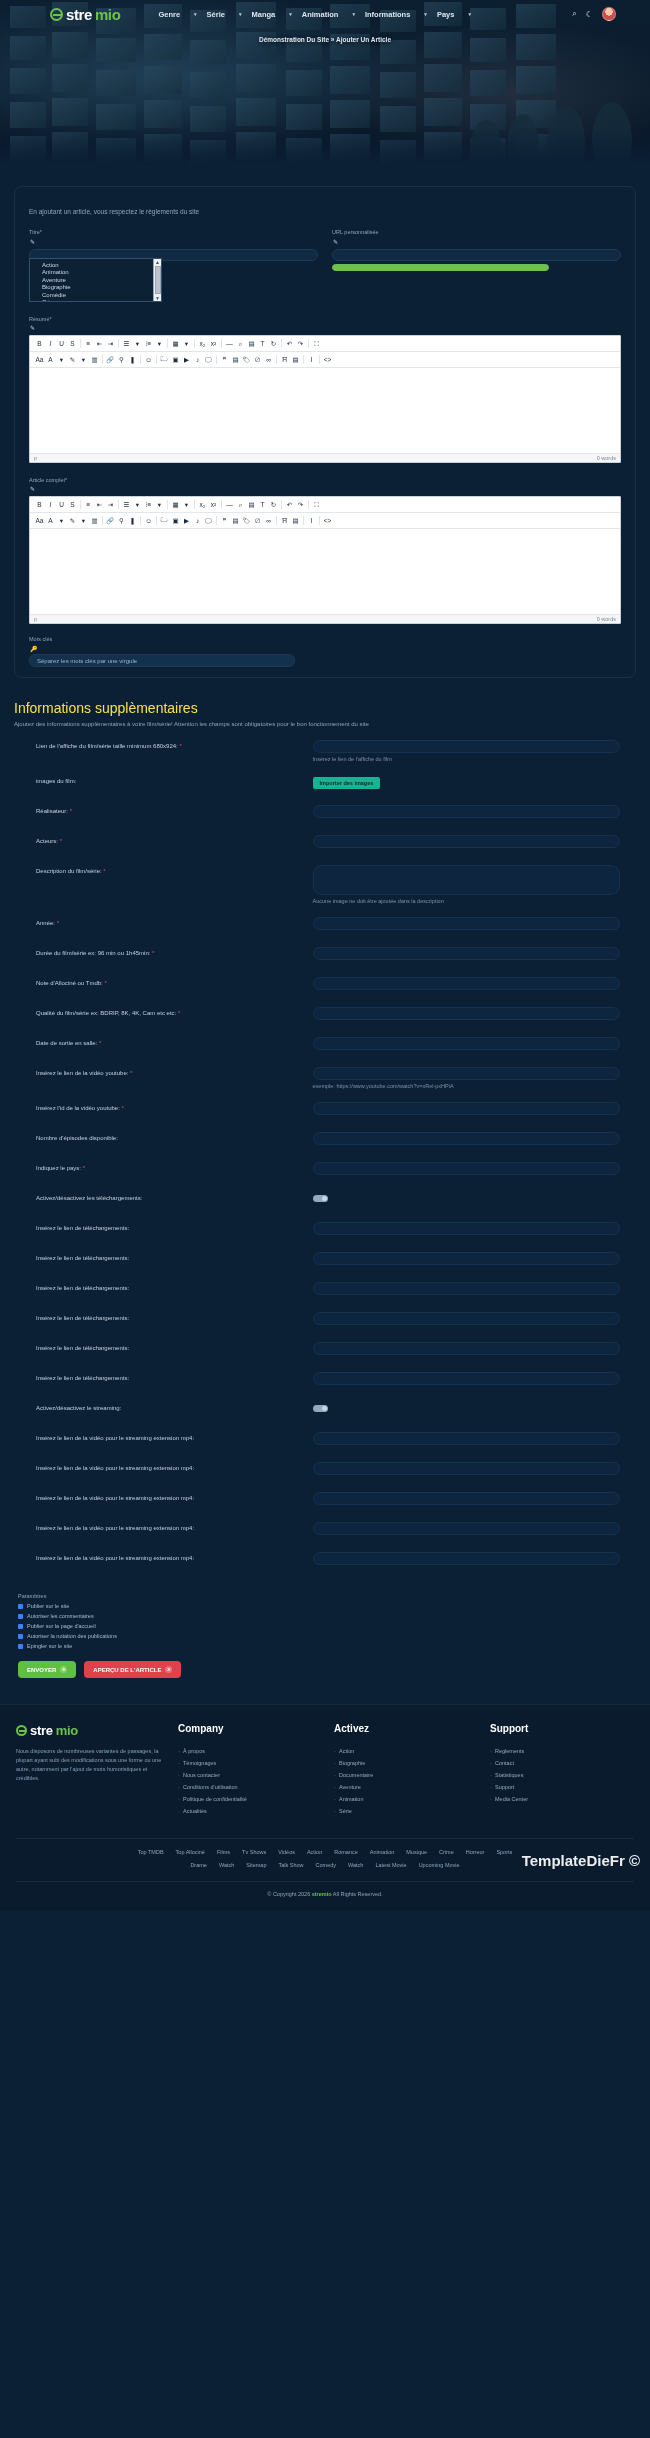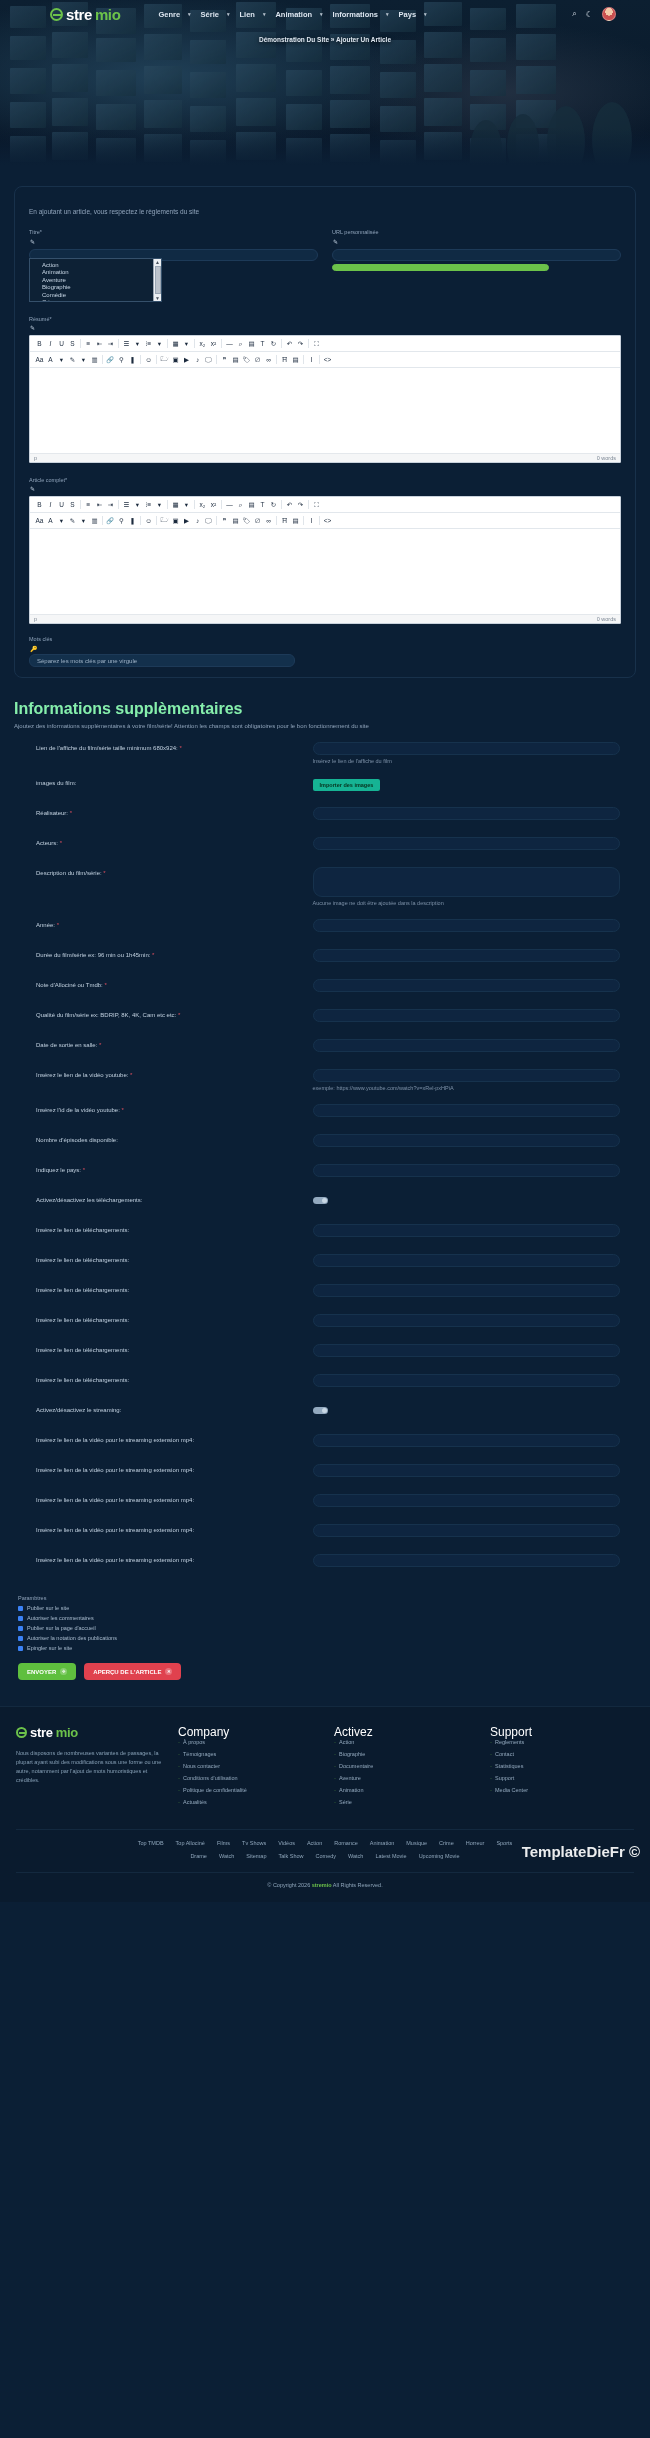--- a/index.html
+++ b/index.html
@@ -28,21 +28,21 @@
   .navbar{
     position:relative;z-index:5;height:28px;display:flex;align-items:center;
     padding:0 14px;gap:10px;
   }
   .logo{display:flex;align-items:center;gap:3px;margin-left:36px;font-weight:bold;font-size:15px;letter-spacing:-.4px}
   .logo .ic{width:13px;height:13px;border-radius:50%;border:2px solid #6cc24a;position:relative;display:inline-block}
   .logo .ic:after{content:"";position:absolute;left:1px;top:4px;width:9px;height:2px;background:#6cc24a;}
   .logo .t1{color:#ffffff}
   .logo .t2{color:#6cc24a}
   .nav-links{display:flex;align-items:center;gap:10px;margin-left:28px;}
-  .nav-links a{color:#dde6f0;text-decoration:none;font-size:7.5px;font-weight:bold;display:flex;align-items:center;gap:8px;}
+  .nav-links a{color:#dde6f0;text-decoration:none;font-size:7.5px;font-weight:bold;display:flex;align-items:center;gap:14px;}
   .caret{font-size:5px;opacity:.8}
   .nav-right{margin-left:auto;display:flex;align-items:center;gap:9px;margin-right:20px}
   .nav-right .ni{color:#e6edf5;font-size:8px;}
   .avatar{width:14px;height:14px;border-radius:50%;
      background:radial-gradient(circle at 50% 32%, #f3c9a8 0 36%, #c94f4f 38% 100%);
      border:1px solid rgba(255,255,255,.25);display:block}
   .hero-title{position:relative;z-index:4;text-align:center;margin-top:50px;
      font-size:17px;font-weight:bold;color:#fff;letter-spacing:.2px;
      text-shadow:0 2px 6px rgba(0,0,0,.7)}
   .hero-sub{position:relative;z-index:4;text-align:center;margin-top:8px;
@@ -86,21 +86,21 @@
   .tb .sep{width:1px;height:9px;background:#e0e5ea;margin:0 2px;flex:none}
   .ed-body{height:85px;background:#fff}
   .ed-foot{height:9px;background:#f5f6f7;border-top:1px solid #e4e8ec;font-size:5.5px;color:#7d8895;display:flex;align-items:center;padding:0 4px;justify-content:space-between}
 
   .kw{margin-top:12px}
   .kwinput{width:45%;height:13px;border-radius:6px;border:1px solid #1d3a58;background:#13304c;
      font-size:6px;color:#9fb3c7;display:flex;align-items:center;padding:0 7px}
 
   
   .sec2{margin-top:22px}
-  h2.sec2t{font-size:16px;font-weight:bold;color:#86efac}
+  h2.sec2t{font-size:14px;font-weight:normal;color:#fde047}
   p.sec2s{font-size:6px;color:#8fa3ba;margin-top:5px}
 
   .frow{display:flex;align-items:flex-start;margin-top:13px;min-height:17px}
   .flbl{width:48%;font-size:6px;color:#c2d1e0;padding-top:3px;padding-left:22px}
   .req{color:#e04f5f}
   .fctl{flex:1;padding-right:16px}
   .fin{width:100%;height:13px;border-radius:7px;border:1px solid #16324d;background:#0e2540}
   .fin.tall{height:30px;border-radius:9px}
   .hint{font-size:5.5px;color:#7d91a8;margin-top:3px;display:block}
   .btn-teal{display:inline-block;background:#16b394;color:#07331f;font-size:5.5px;font-weight:bold;
@@ -123,21 +123,21 @@
 
   
   footer{margin-top:22px;background:#0a1b2e;border-top:1px solid #13293f;padding:18px 16px 0 16px}
   .fgrid{display:flex;gap:12px}
   .fcol-brand{width:150px}
   .fbrand{display:flex;align-items:center;gap:3px;font-weight:bold;font-size:13px;letter-spacing:-.3px}
   .fbrand .ic{width:11px;height:11px;border-radius:50%;border:2px solid #6cc24a;position:relative}
   .fbrand .ic:after{content:"";position:absolute;left:1px;top:3px;width:7px;height:2px;background:#6cc24a}
   .fdesc{font-size:5.5px;color:#87a0b6;line-height:9px;margin-top:9px}
   .fcol{flex:1}
-  .fh{font-size:12px;font-weight:normal;color:#fff;margin-bottom:0}
+  .fh{font-size:10px;font-weight:bold;color:#fff;margin-bottom:14px}
   .fli{font-size:5.5px;color:#93a9be;margin-bottom:6px;display:flex;gap:3px;align-items:center}
   .fli .dot{color:#6cc24a;font-size:6px}
   .fcol-news{width:126px}
   .newsdesc{font-size:5.5px;color:#93a9be;line-height:9px;margin-bottom:8px}
   .newsinput{width:100%;height:15px;border-radius:3px;background:#fff;border:1px solid #d5dde5;
      font-size:6px;color:#6f7d8c;display:flex;align-items:center;padding:0 6px}
   .newsbtn{margin-top:6px;width:100%;height:14px;border-radius:3px;background:#5fbf3e;color:#fff;
      font-size:6px;font-weight:bold;display:flex;align-items:center;justify-content:center;gap:4px}
 
   .tagrows{margin-top:18px;border-top:1px solid #13293f;padding:10px 0 6px 0}
@@ -240,21 +240,21 @@
       <div class="nav-links">
         <a>
             <span>Genre</span>
             <span class="caret">▾</span>
           </a>
         <a>
             <span>Série</span>
             <span class="caret">▾</span>
           </a>
         <a>
-            <span>Lien</span>
+            <span>Manga</span>
             <span class="caret">▾</span>
           </a>
         <a>
             <span>Animation</span>
             <span class="caret">▾</span>
           </a>
         <a>
             <span>Informations</span>
             <span class="caret">▾</span>
           </a>

